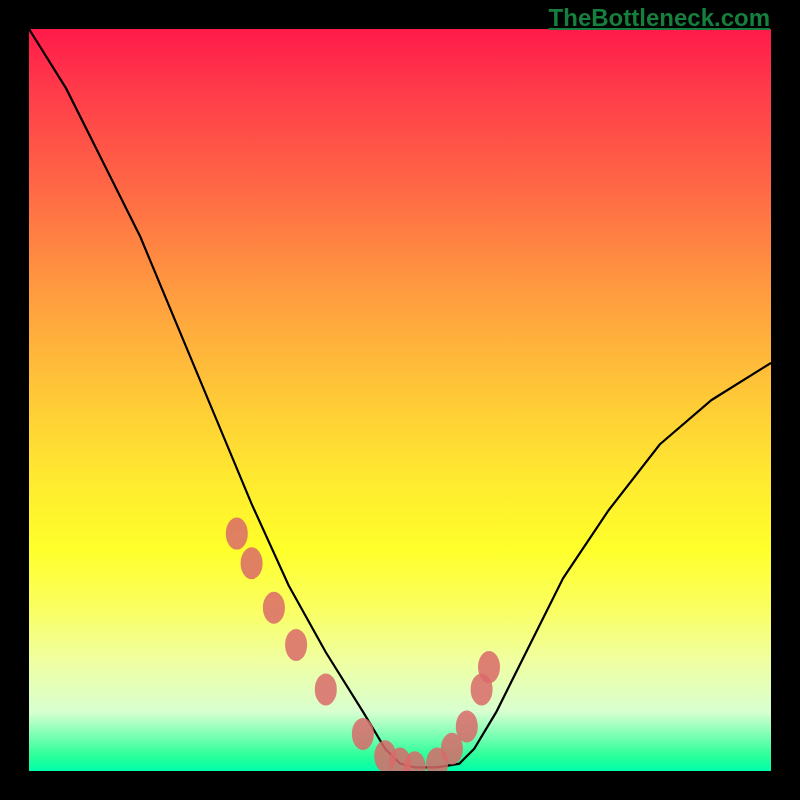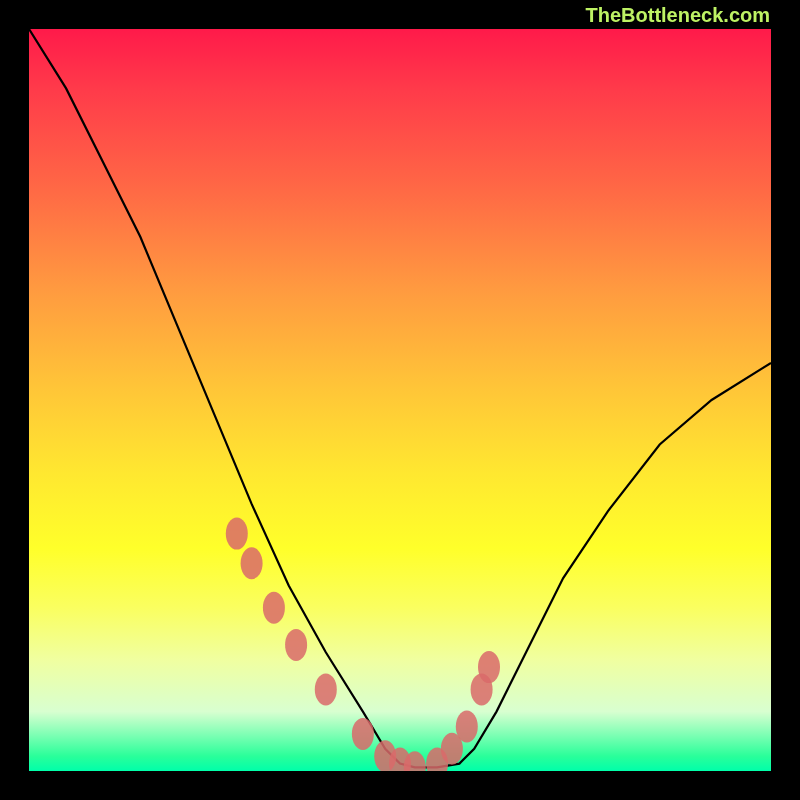--- a/index.html
+++ b/index.html
@@ -36,24 +36,25 @@
       #faff60 78%,
       #f0ffa0 85%,
       #d8ffd0 92%,
       #2aff9a 98%,
       #00ffaa 100%);
   }
   .attribution {
     position: absolute;
     top: 4px;
     right: 30px;
-    color: #bef264;
-    font-size: 20px;
+    color: #15803d;
+    font-size: 24px;
     font-weight: bold;
     z-index: 10;
+    text-decoration: underline;
   }
   svg.curve {
     position: absolute;
     left: 0;
     top: 0;
     width: 100%;
     height: 100%;
   }
 </style>
 </head>

